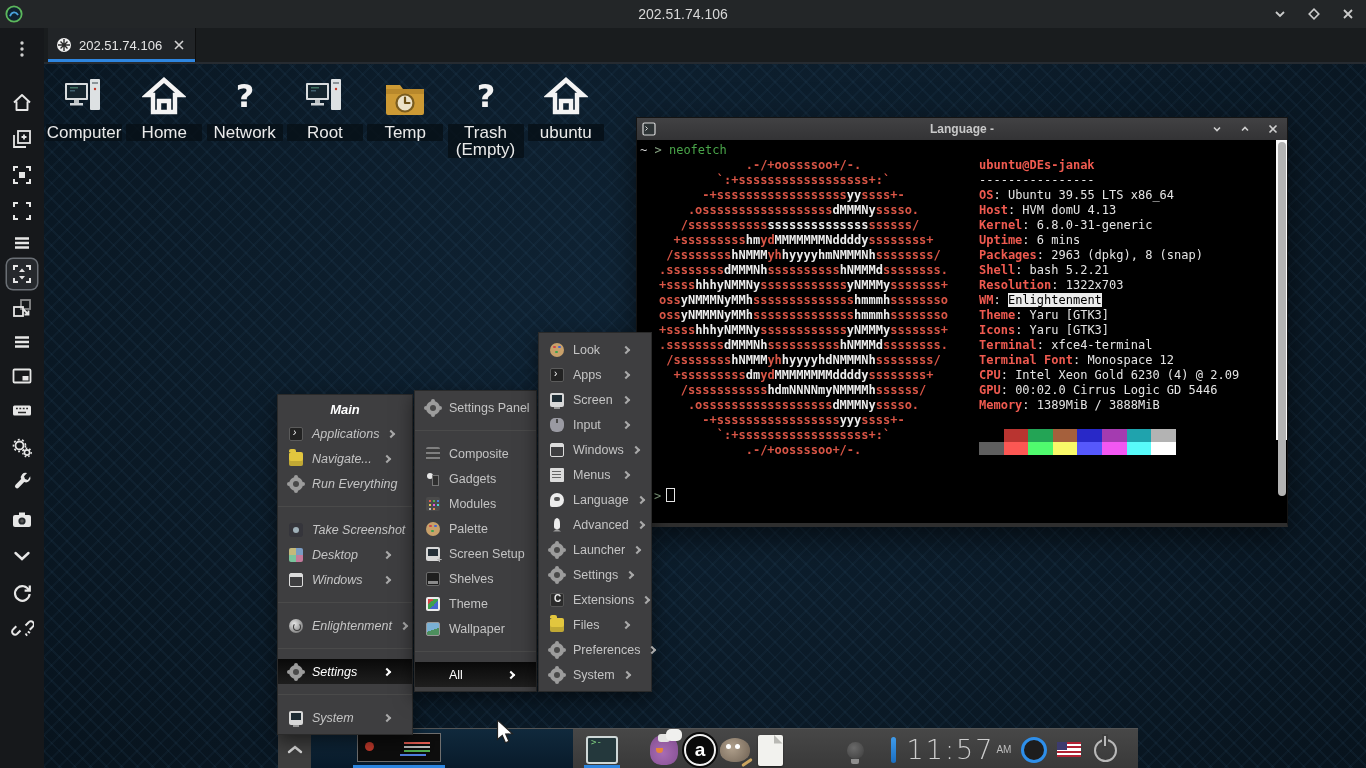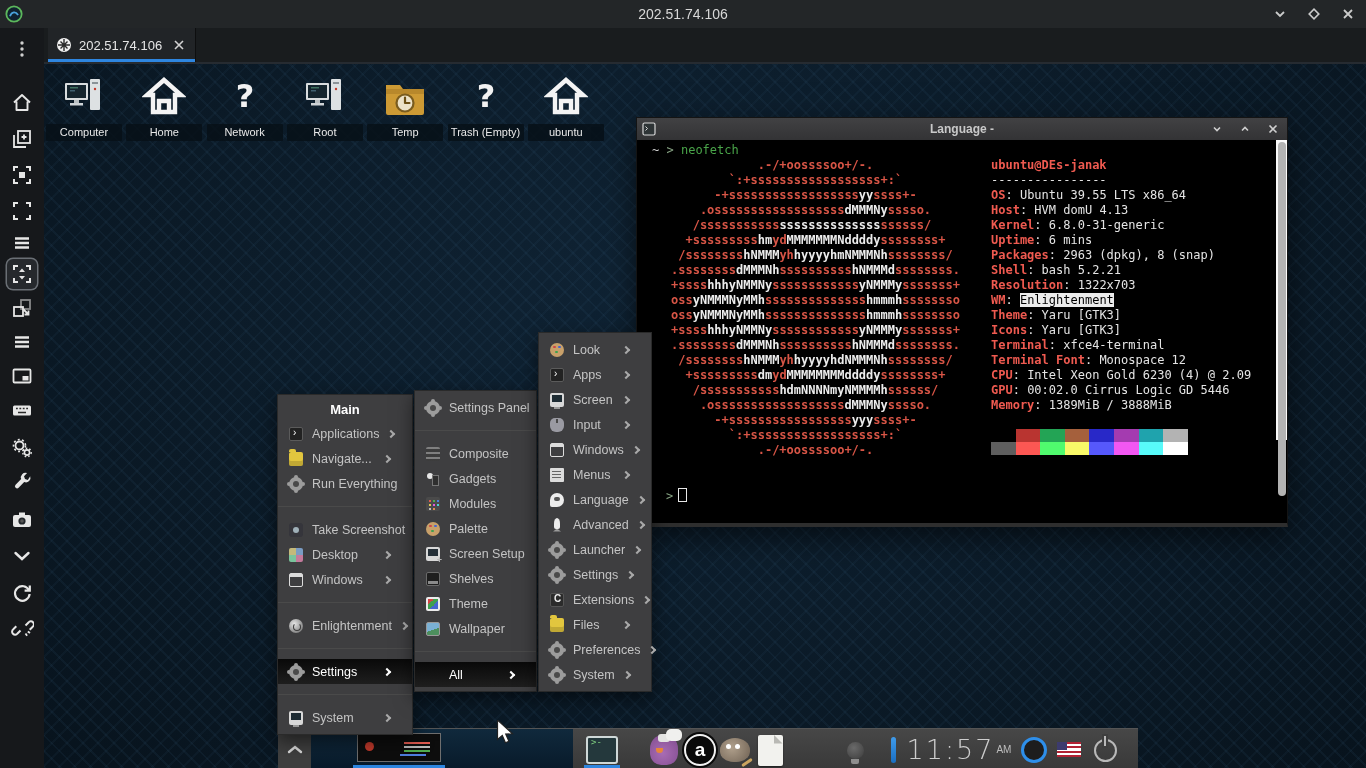--- a/index.html
+++ b/index.html
@@ -38,38 +38,38 @@
              background-image:
                repeating-linear-gradient(45deg, rgba(58,100,134,.10) 0 2px, transparent 2px 11px),
                repeating-linear-gradient(-45deg, rgba(58,100,134,.08) 0 2px, transparent 2px 11px),
                radial-gradient(ellipse at 50% 35%, rgba(28,62,94,.28), rgba(2,8,14,.38));
              border-top:2px solid #262b31; }
 
   
   .dicon { position:absolute; top:8px; width:80px; height:78px; text-align:center; cursor:pointer; }
   .dicon-art { height:50px; display:flex; align-items:center; justify-content:center; }
   .dicon-label { margin:2px 2px 9px; background:rgba(7,16,24,.85); color:#e9e9e9;
-                 font-size:11px; line-height:17px; border-radius:1px; }
+                 font-size:17px; line-height:17px; border-radius:1px; }
 
   
   #term { position:absolute; left:636px; top:115px; width:652px; height:410px; z-index:10;
           border:1px solid #141414; border-bottom:4px solid #2e2e2e;
           box-shadow:0 10px 30px rgba(0,0,0,.6); background:#000; }
   #term-titlebar { height:22px; background:linear-gradient(#414143,#333335);
                    display:flex; align-items:center; position:relative; }
   #term-title { position:absolute; left:0; right:0; text-align:center; color:#c9c9c9;
                 font-size:12px; font-weight:bold; pointer-events:none; }
   .term-ic { width:14px; height:14px; margin-left:5px; }
   #term-controls { position:absolute; right:8px; display:flex; gap:16px; }
   #term-controls svg { width:12px; height:12px; cursor:pointer; }
   #term-menubar { height:22px; background:#f6f6f5; display:flex; align-items:center;
                   gap:22px; padding-left:12px; }
   .tmenu-item { color:#2e2e2e; font-size:12.5px; cursor:pointer; }
   #term-content { position:relative; height:300px; background:#000;
-                  font-family:"DejaVu Sans Mono", monospace; font-size:12px; line-height:15px;margin-left:12px; }
+                  font-family:"DejaVu Sans Mono", monospace; font-size:12px; line-height:15px; }
   #term-scrollbar { position:absolute; right:0; top:0; width:11px; height:100%;
                     background:#fafafa; }
   #term-thumb { position:absolute; left:1.5px; top:2px; width:8px; height:354px;
                 background:#b3b3b3; border-radius:4px; }
   .prompt-tilde { color:#cfcfcf; }
   .prompt-sym { color:#87a383; }
   .cmd-green { color:#49a449; }
   #prompt-line { position:absolute; left:3px; top:3px; white-space:pre; }
   #art-pre { position:absolute; left:22px; top:18px; white-space:pre; }
   #info-pre { position:absolute; left:342px; top:18px; white-space:pre; }
@@ -558,21 +558,21 @@
             <div class="pal-block" style="background: rgb(255, 255, 255);"></div>
           </div>
       </div>
       <div id="prompt-bottom"><span class="prompt-sym">&gt;</span><span id="cursor-box"></span></div>
       <div id="term-scrollbar">
           <div id="term-thumb"></div>
         </div>
     </div>
   </div>
 
-  <div class="emenu" id="menu-main" style="left:233px; top:330px; width:136px;">
+  <div class="emenu" id="menu-main" style="left:233px; top:330px; width:136px;font-style:italic;">
     <div class="emenu-title">Main</div>
     <div id="menu-main-items">
         <div class="emenu-item">
           <div class="mi mi-applications"></div>
           <span class="emenu-label">Applications</span>
           <div class="emenu-arrow"></div>
         </div>
         <div class="emenu-item">
           <div class="mi mi-folder"></div>
           <span class="emenu-label">Navigate...</span>

